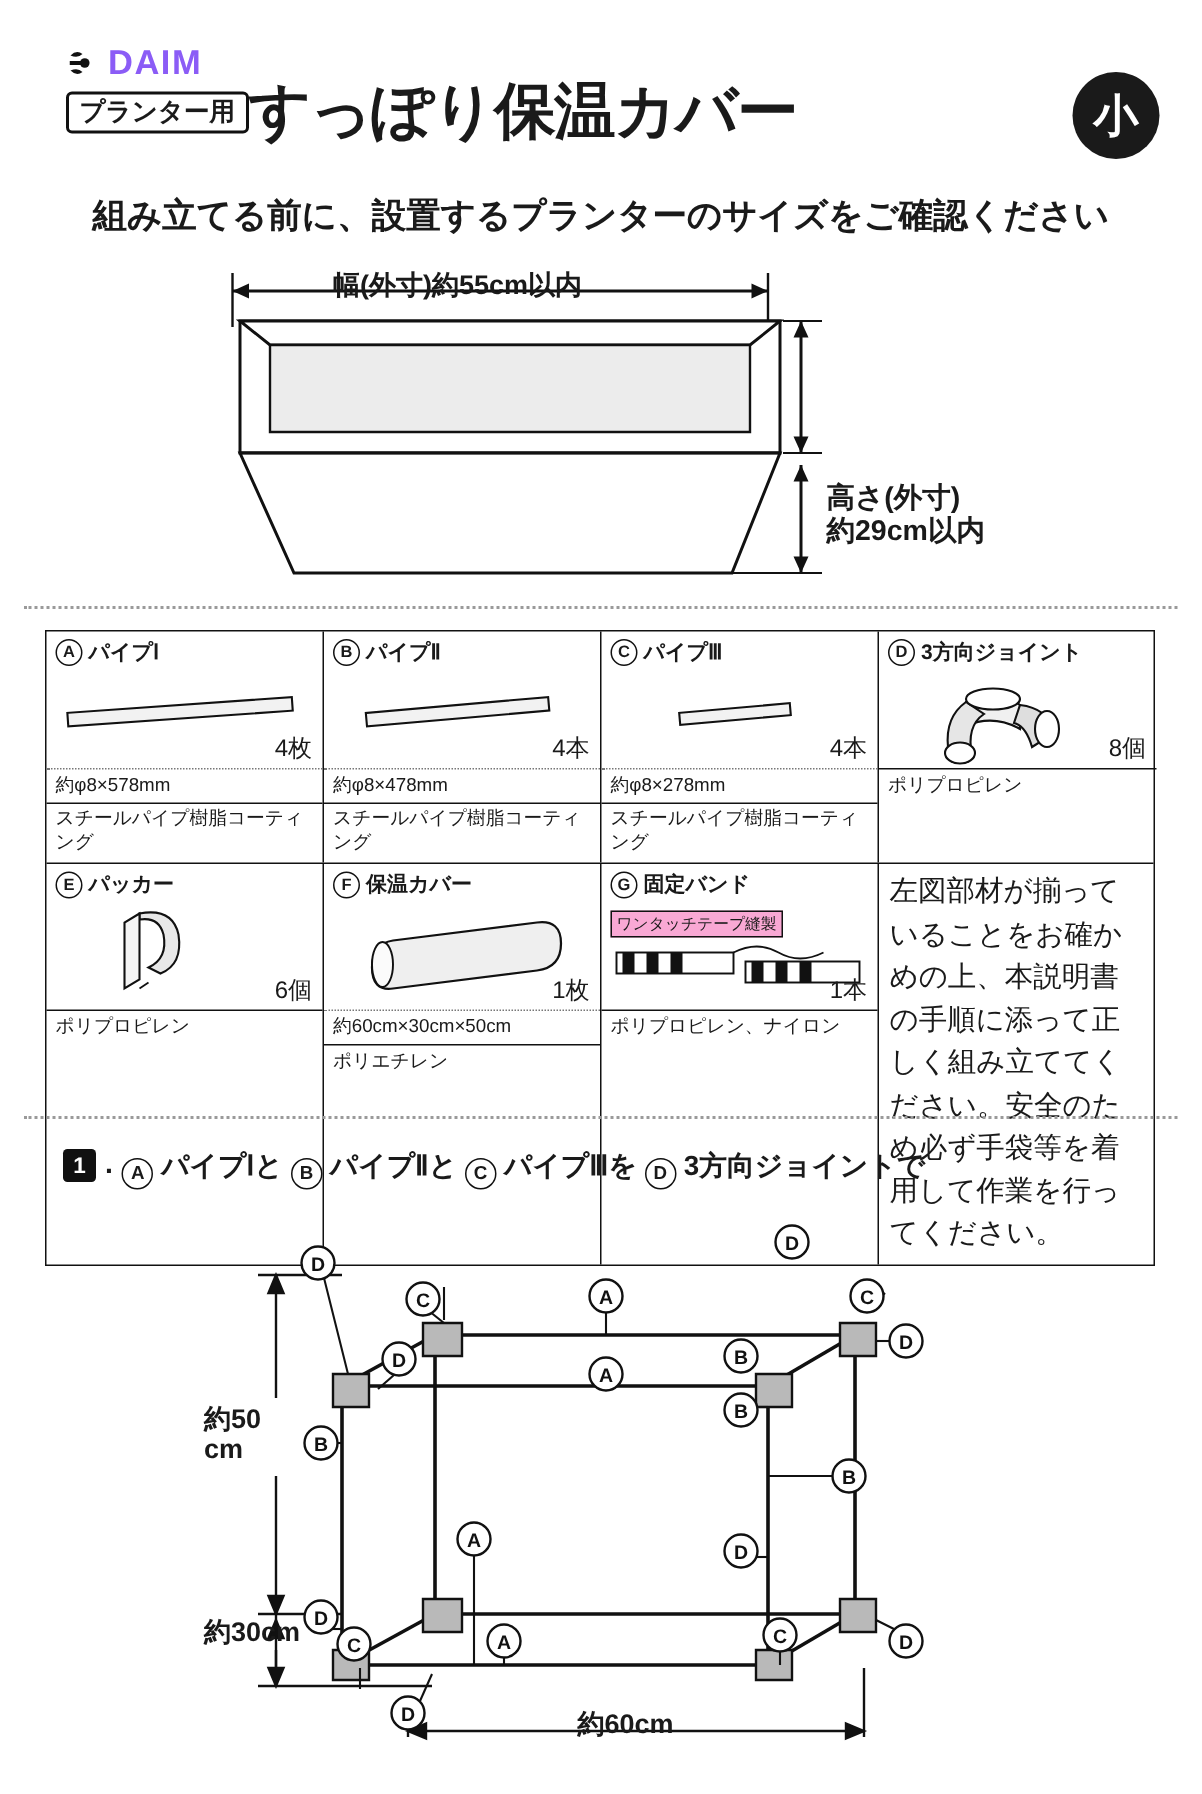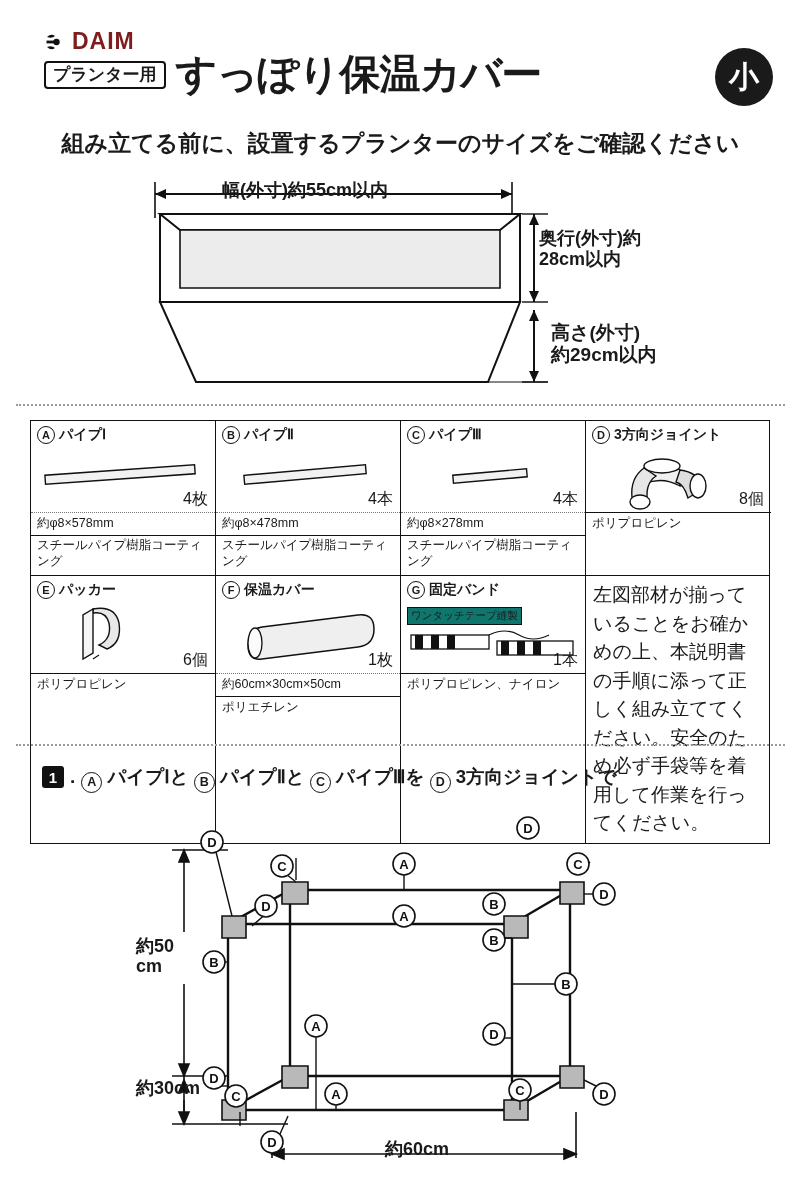--- a/index.html
+++ b/index.html
@@ -16,26 +16,26 @@
   
   .brand{
     position:absolute;left:44px;top:28px;
     display:flex;align-items:center;gap:6px;
   }
   .brand .logo-mark{
     width:22px;height:22px;position:relative;
   }
   .brand .logo-mark svg{display:block;}
   .brand .logo-text{
-    font-weight:bold;font-size:23px;letter-spacing:1px;color:#7f1d1d;
+    font-weight:bold;font-size:23px;letter-spacing:1px;color:#8b5cf6;
   }
 
   .title-row{
     position:absolute;left:44px;top:54px;
-    display:flex;align-items:center;gap:10px;
+    display:flex;align-items:center;
     width:712px;
   }
   .tag{
     border:2px solid #111;border-radius:4px;
     padding:3px 7px 4px 7px;
     font-size:17px;font-weight:bold;line-height:1;
     white-space:nowrap;
   }
   .main-title{
     font-size:41px;font-weight:bold;line-height:1;
@@ -115,21 +115,21 @@
     border-top:1px solid #111;
     min-height:17px;
   }
   .p-spec.tall{min-height:34px;line-height:1.25;}
   .note-cell{
     width:185px;font-size:19px;line-height:1.5;
     padding:5px 7px;box-sizing:border-box;
   }
   .band-tag{
     position:absolute;left:6px;top:6px;
-    border:1px solid #111;background:#0f766e;
+    border:1px solid #111;background:#f9a8d4;
     font-size:10.5px;padding:1px 3px;
     white-space:nowrap;
   }
 
   
   .step{
     position:absolute;left:42px;top:764px;width:720px;
   }
   .step-head{display:flex;align-items:flex-start;gap:6px;}
   .step-num{
@@ -196,24 +196,20 @@
       <line x1="522" y1="132" x2="548" y2="132" stroke="#111" stroke-width="1.4"></line>
 
       <line x1="534" y1="140" x2="534" y2="212" stroke="#111" stroke-width="2"></line>
       <polygon points="534,140 529,151 539,151" fill="#111"></polygon>
       <polygon points="534,212 529,201 539,201" fill="#111"></polygon>
       <line x1="522" y1="212" x2="548" y2="212" stroke="#111" stroke-width="1.4"></line>
       <line x1="488" y1="212" x2="548" y2="212" stroke="#111" stroke-width="1.2"></line>
     </svg>
   </div>
   <div class="dim-label dim-width">幅(外寸)約55cm以内</div>
-  <div class="dim-label dim-depth">
-    <span>奥行(外寸)約</span><br>
-    <span>28cm以内</span>
-  </div>
   <div class="dim-label dim-height">
     <span>高さ(外寸)</span><br>
     <span>約29cm以内</span>
   </div>
 
   <div class="sep sep1"></div>
 
   <div class="parts">
 
     <div class="prow r1 rowline">

